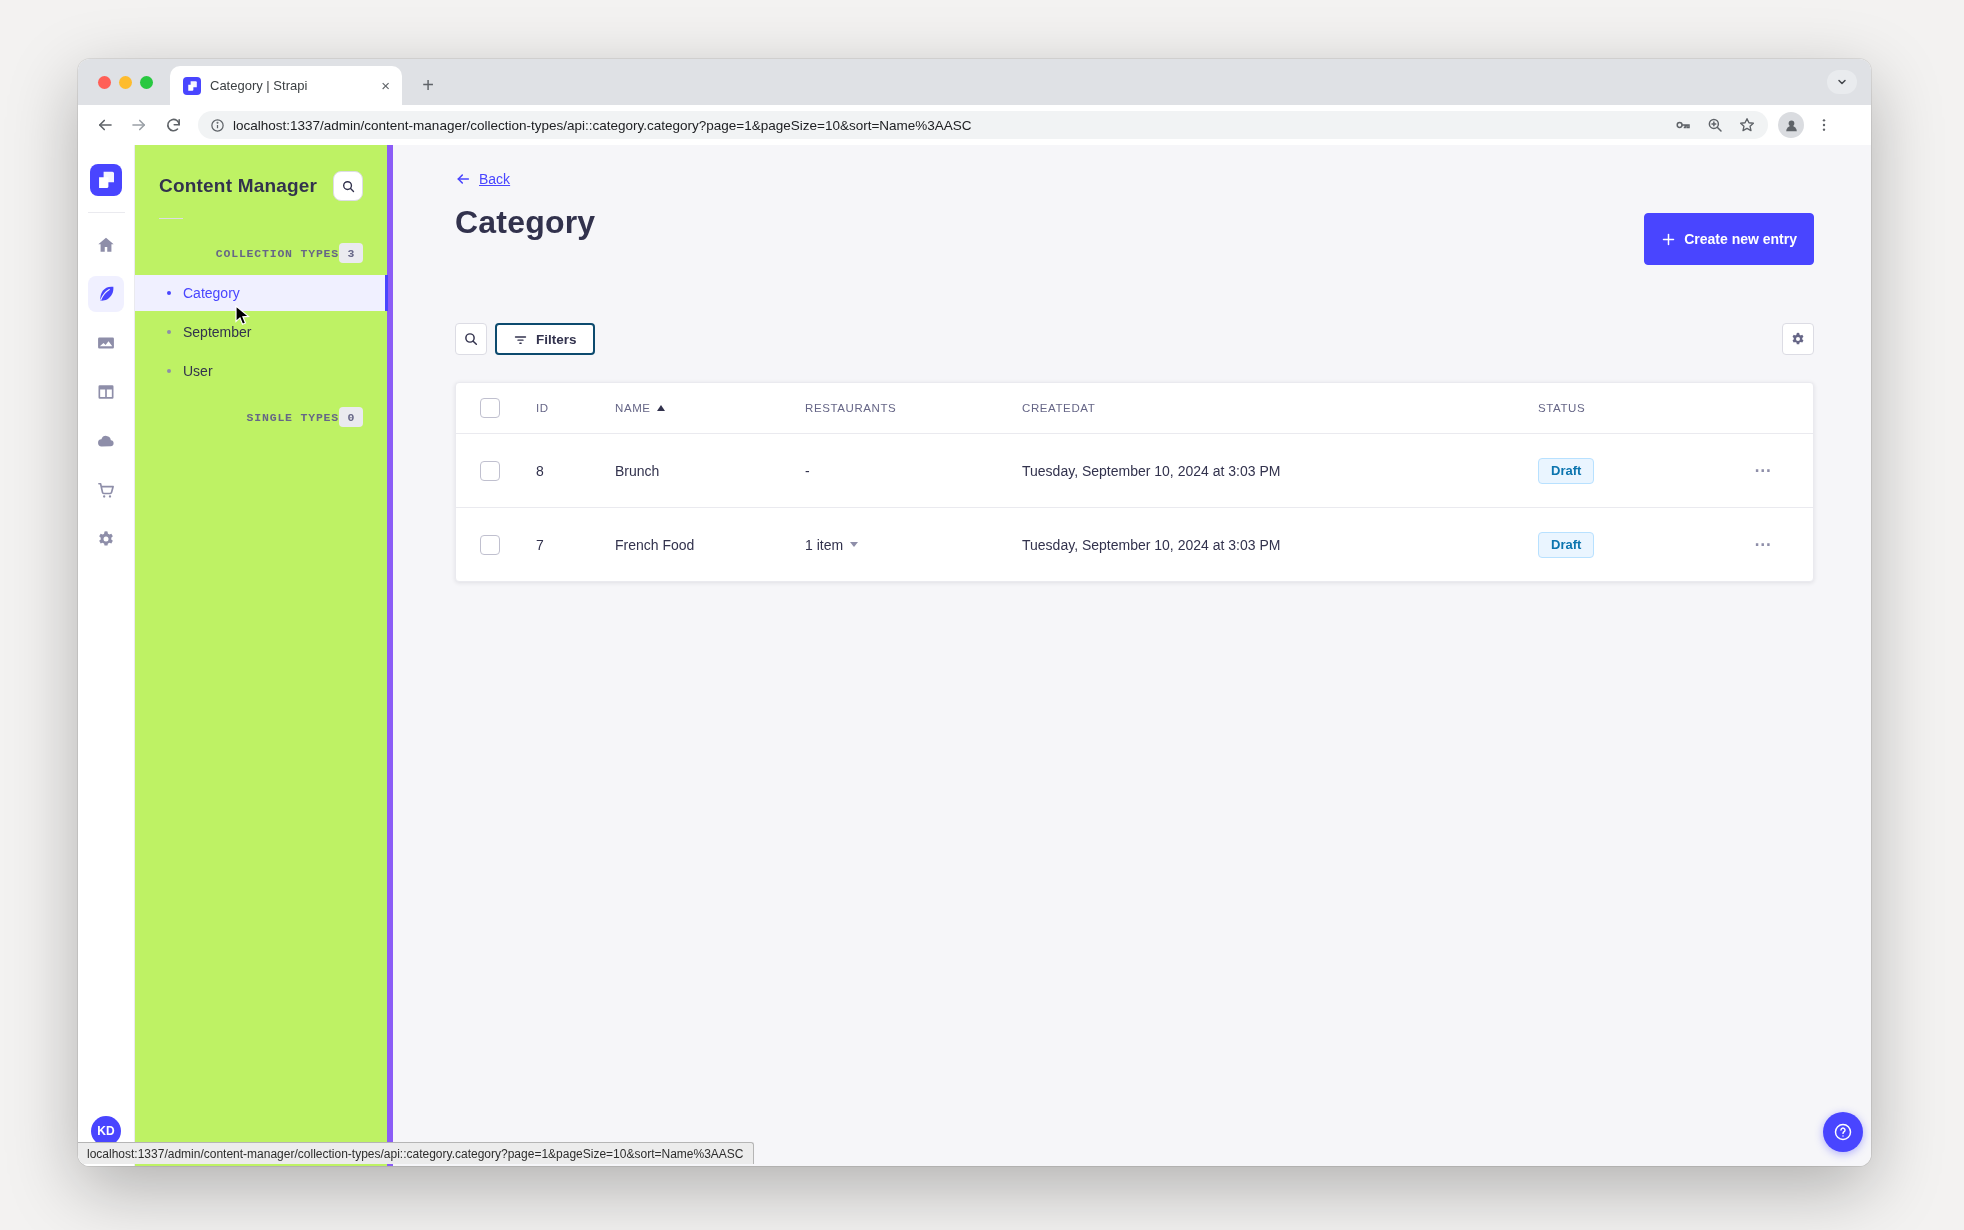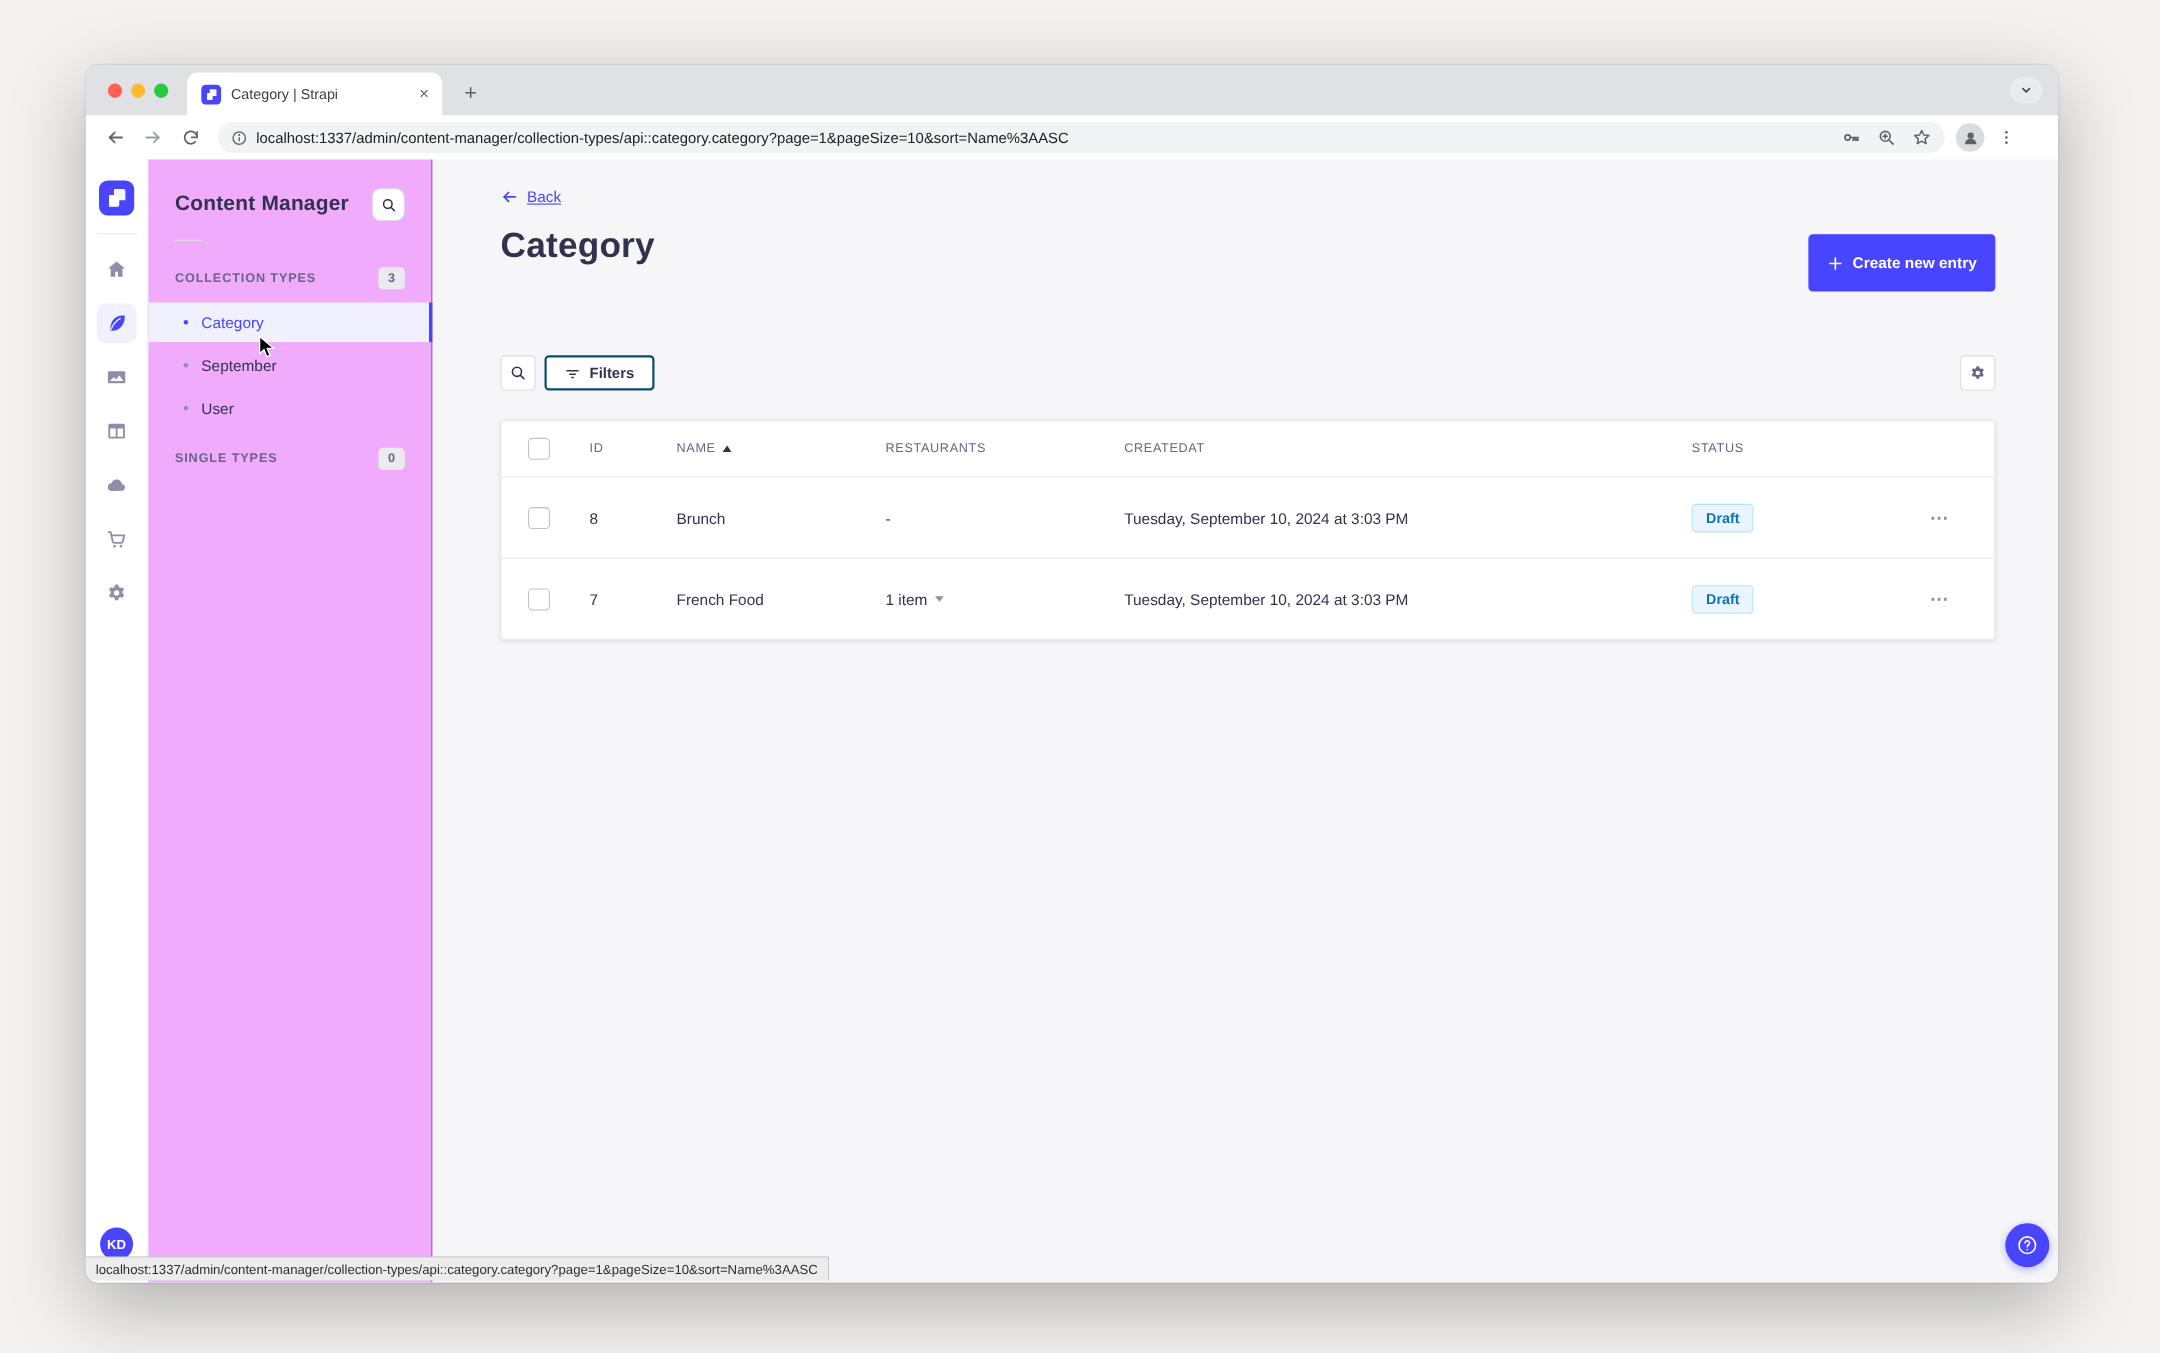--- a/index.html
+++ b/index.html
@@ -49,27 +49,27 @@
   .nav { width:57px; background:#fff; border-right:1px solid #eaeaef; position:relative; display:flex; flex-direction:column; align-items:center; }
   .nav-logo { margin-top:19px; width:32px; height:32px; border-radius:8px; background:var(--primary,#4945ff); position:relative; }
   .nav-divider { width:37px; height:1px; background:#eaeaef; margin-top:16px; }
   .nav-items { display:flex; flex-direction:column; align-items:center; margin-top:14px; gap:13px; }
   .nav-item { width:36px; height:36px; border-radius:8px; display:flex; align-items:center; justify-content:center; color:#8e8ea9; }
   .nav-item.active { background:#f0f0ff; color:var(--primary,#4945ff); }
   .nav-avatar { position:absolute; bottom:20px; left:13px; width:30px; height:30px; border-radius:50%;
     background:var(--primary,#4945ff); color:#fff; font-size:12px; font-weight:bold; display:flex; align-items:center; justify-content:center; }
 
   
-  .subnav { width:258px; background:#f0abfc; border-right:1px solid #8b5cf6; position:relative; }
+  .subnav { width:258px; background:#bef264; border-right:6px solid #8b5cf6; position:relative; }
   .subnav-head { display:flex; align-items:center; justify-content:space-between; padding:26px 24px 0 24px; }
   .subnav-title { font-size:19px; font-weight:bold; color:#32324d; letter-spacing:.2px; }
   .subnav-search { width:30px; height:30px; border-radius:8px; border:1px solid #dcdce4; background:#fff; color:#32324d;
     display:flex; align-items:center; justify-content:center; }
   .subnav-divider { width:24px; height:1px; background:#dcdce4; margin:17px 0 0 24px; }
-  .section-label { display:flex; align-items:center; justify-content:space-between; padding:0 24px; margin-top:24px; }
+  .section-label { display:flex; align-items:center; justify-content:flex-end; padding:0 24px; margin-top:24px;font-family:Liberation Mono, monospace; }
   .section-label .lbl { font-size:11.5px; font-weight:bold; letter-spacing:.8px; color:#666687; }
   .badge { min-width:24px; height:20px; padding:0 6px; background:#eaeaef; border-radius:4px; color:#666687;
     font-size:11.5px; font-weight:bold; display:flex; align-items:center; justify-content:center; }
   .subnav-items { margin-top:12px; }
   .subnav-item { position:relative; height:36px; display:flex; align-items:center; gap:12px; padding-left:32px;
     font-size:14px; color:#32324d; margin-bottom:3px; }
   .subnav-item .dot { width:4px; height:4px; border-radius:50%; background:#8e8ea9; }
   .subnav-item.active { background:#f0f0ff; color:var(--primary,#4945ff); }
   .subnav-item.active .dot { background:var(--primary,#4945ff); }
   .subnav-item.active::after { content:""; position:absolute; right:-1px; top:0; width:3px; height:100%; background:var(--primary,#4945ff); }

